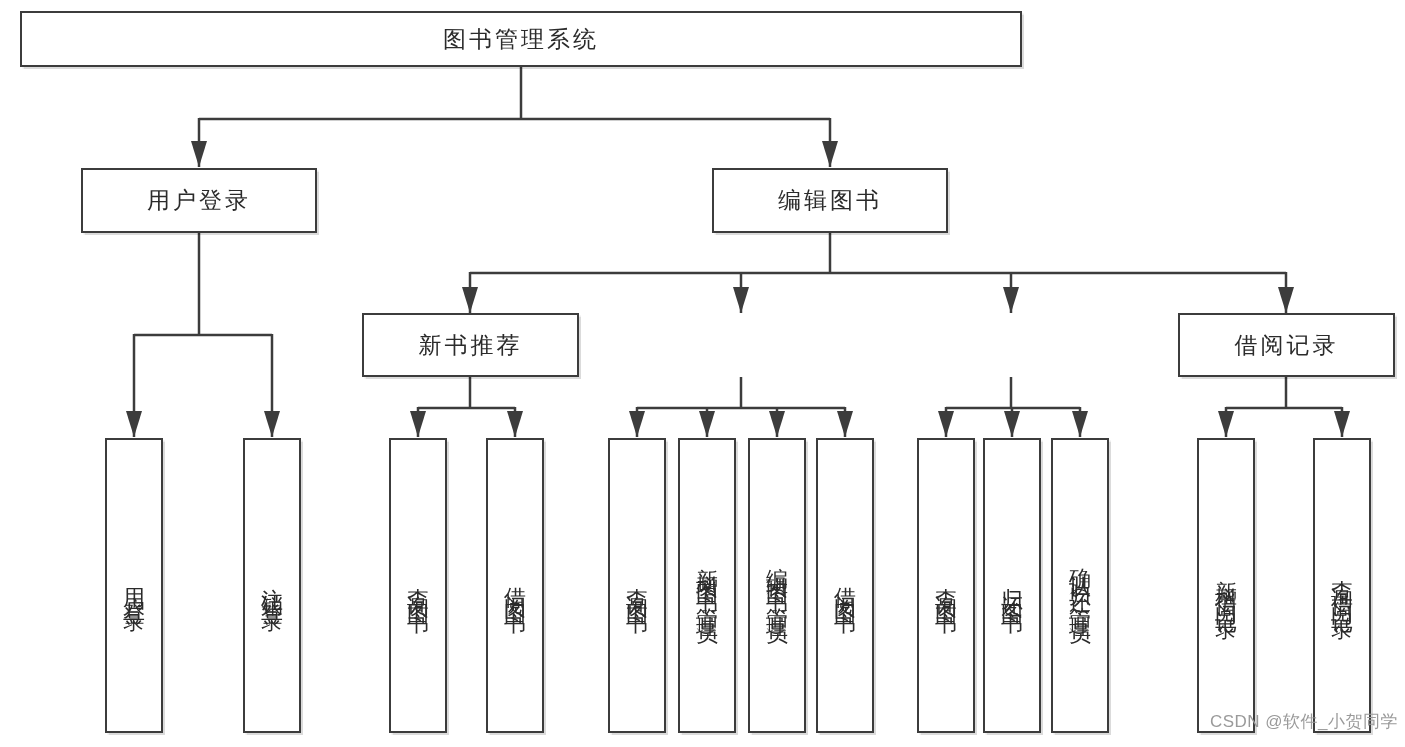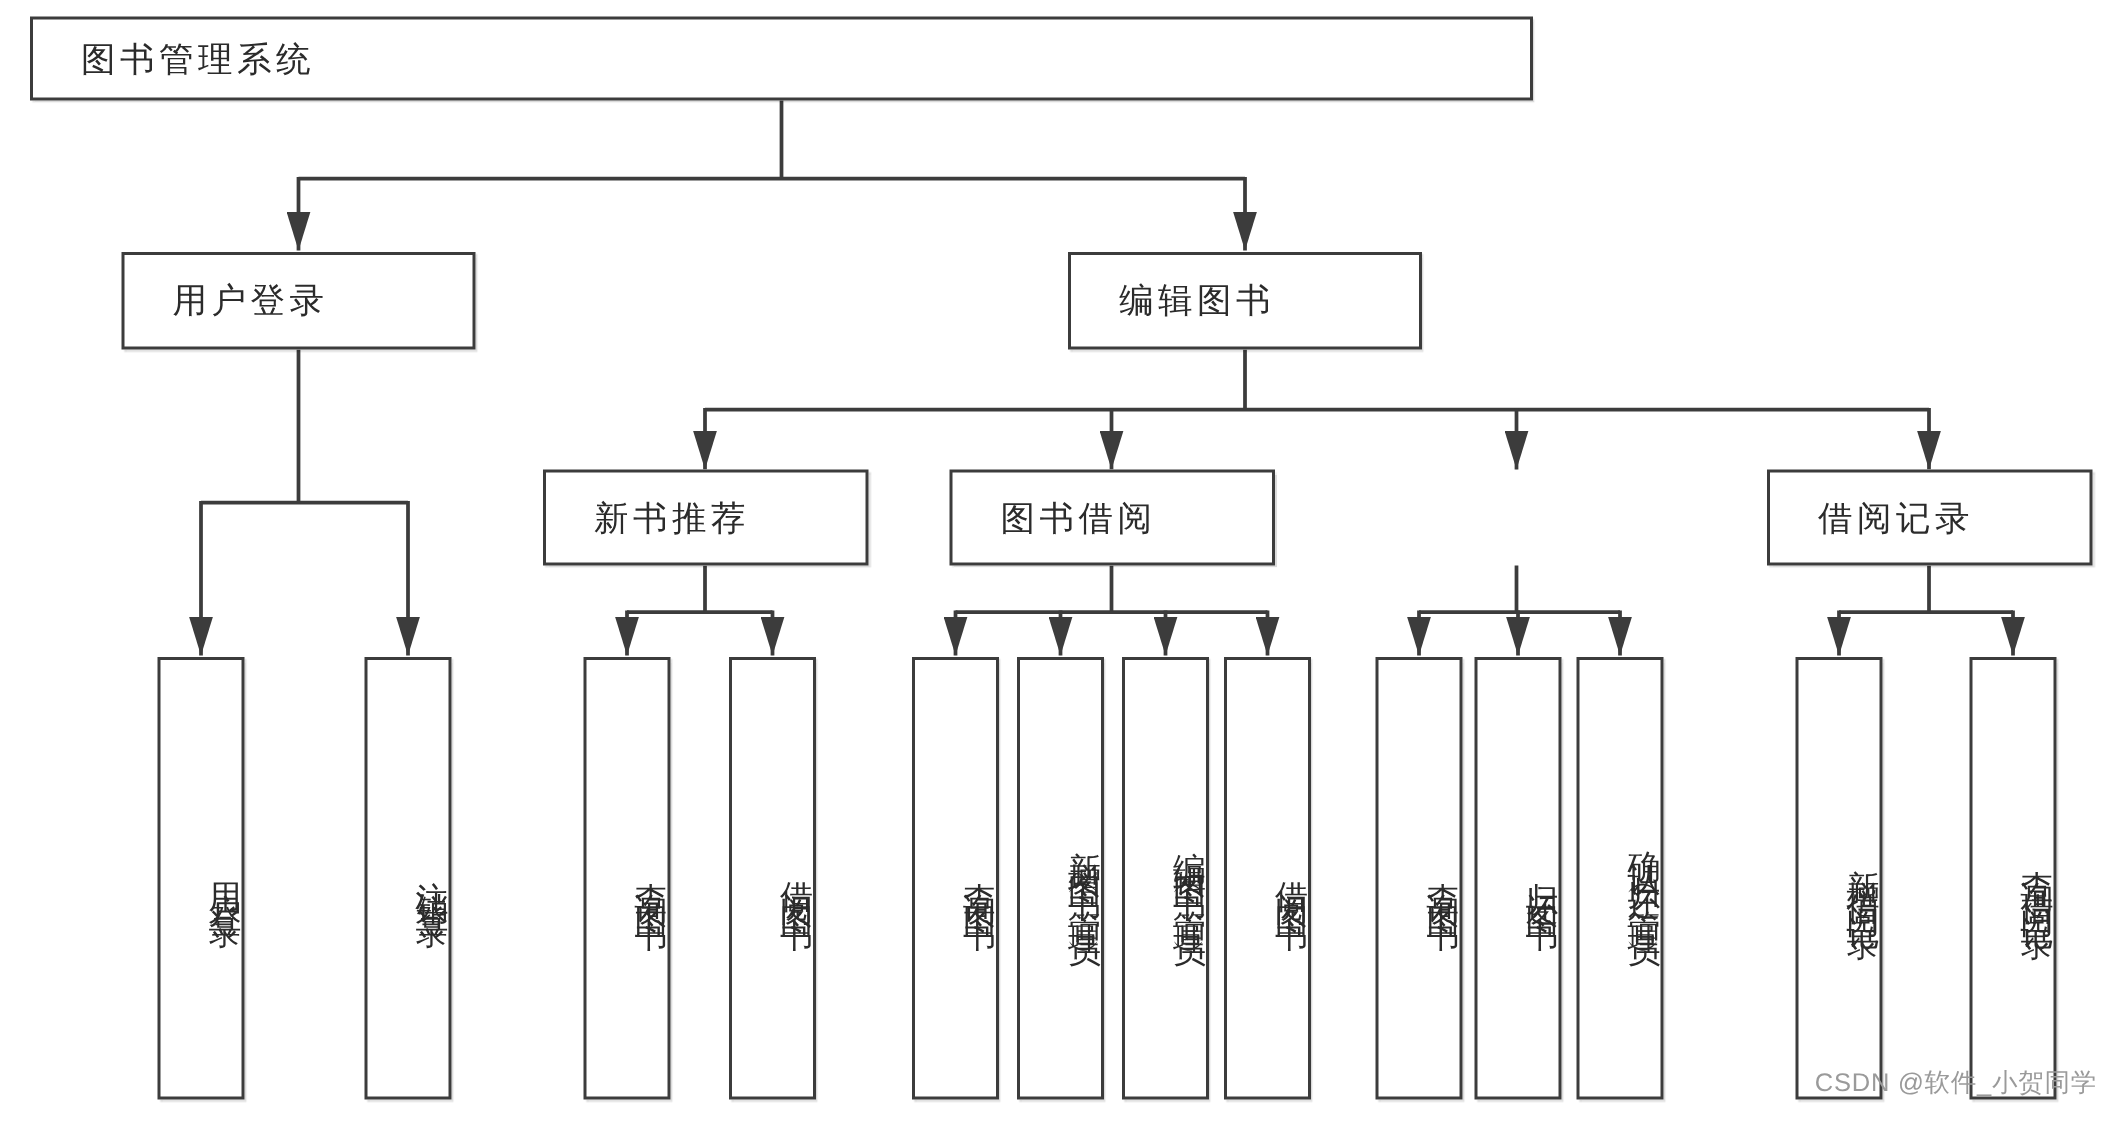--- a/index.html
+++ b/index.html
@@ -16,24 +16,24 @@
     left: 0; top: 0;
     width: 1405px; height: 747px;
   }
   .box {
     position: absolute;
     box-sizing: border-box;
     background: #ffffff;
     border: 2px solid #3c3c3c;
     display: flex;
     align-items: center;
+    justify-content: center;
     color: #2b2b2b;
     box-shadow: 1.5px 1.5px 1px rgba(0,0,0,0.14);
     z-index: 2;
-    padding-left: 32px;
   }
   .hlabel {
     font-size: 23px;
     letter-spacing: 3px;
     white-space: nowrap;
   }
   .leaf {
     top: 438px;
     width: 58px;
     height: 295px;
@@ -134,23 +134,20 @@
   <div class="box lvl2" style="left:81px">
     <span class="hlabel">用户登录</span>
   </div>
   <div class="box lvl2" style="left:712px">
     <span class="hlabel">编辑图书</span>
   </div>
 
   <div class="box lvl3" style="left:362px">
     <span class="hlabel">新书推荐</span>
   </div>
-  <div class="box lvl3" style="left:633px">
-    <span class="hlabel">图书借阅</span>
-  </div>
   <div class="box lvl3" style="left:1178px">
     <span class="hlabel">借阅记录</span>
   </div>
 
   <div class="box leaf" style="left:105px">
     <span class="vtext">用户登录</span>
   </div>
   <div class="box leaf" style="left:243px">
     <span class="vtext">注销登录</span>
   </div>

